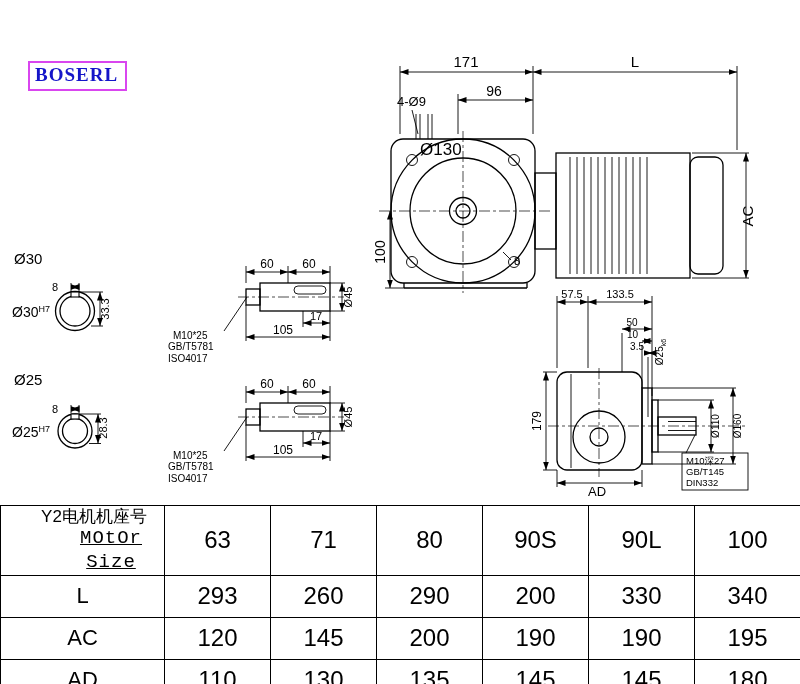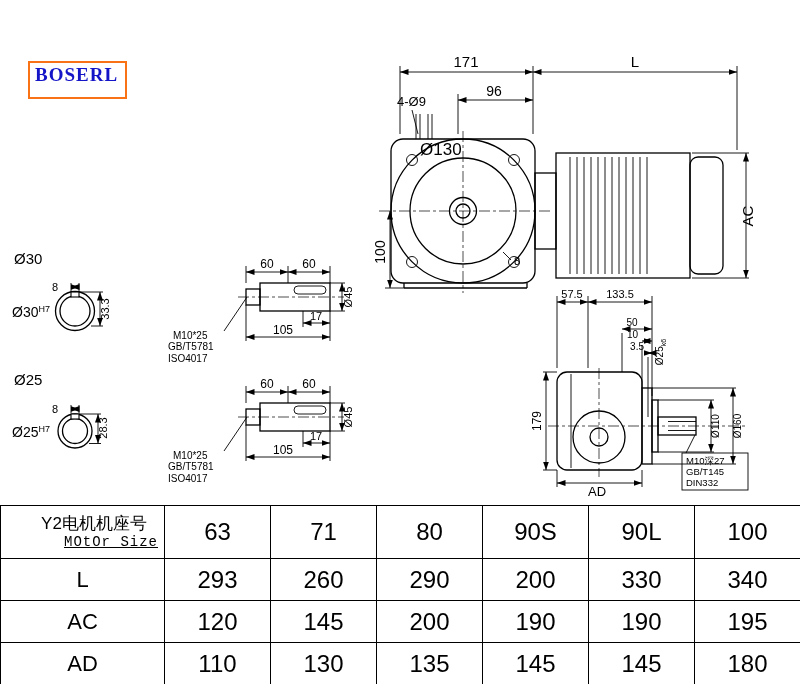--- a/index.html
+++ b/index.html
@@ -1,35 +1,35 @@
 <!DOCTYPE html>
 <html><head>
 <meta charset="utf-8">
 <style>
   * { margin:0; padding:0; box-sizing:border-box; }
   html,body { width:800px; height:684px; }
   body { background:#fff; font-family:"Liberation Sans",sans-serif; position:relative; overflow:hidden; }
   .sheet { position:absolute; inset:0; background:#fff; }
   .title { position:absolute; left:30px; top:12px; font-size:27px; font-weight:bold; color:#000; letter-spacing:1px; white-space:nowrap; }
-  .brand { position:absolute; left:28px; top:61px; border:2px solid #f97316; color:#1515c8;
-           font-family:"Liberation Serif",serif; font-weight:bold; font-size:19px; padding:1px 7px 11px 5px; letter-spacing:1px; }
+  .brand { position:absolute; left:28px; top:61px; border:2px solid #d946ef; color:#1515c8;
+           font-family:"Liberation Serif",serif; font-weight:bold; font-size:19px; padding:1px 7px 3px 5px; letter-spacing:1px; }
   svg.draw { position:absolute; left:0; top:0; }
   svg .ln { stroke:#000; stroke-width:1.3; fill:none; }
   svg .tn { stroke:#000; stroke-width:0.9; fill:none; }
   svg .cl { stroke:#000; stroke-width:0.7; fill:none; stroke-dasharray:11 3 3 3; }
   svg .wf { fill:#fff; stroke:#000; stroke-width:1.1; }
   svg text { font-family:"Liberation Sans",sans-serif; fill:#000; }
   table.dimtable { position:absolute; left:0; top:505px; width:800px; height:179px;
                    border-collapse:collapse; table-layout:fixed; background:#fff; }
   .dimtable td { border:1.6px solid #000; text-align:center; vertical-align:middle;
                  font-size:24px; color:#000; padding:0; }
   .dimtable tr.hdr { height:53px; }
   .dimtable tr.r { height:42px; }
   .dimtable td.hlbl { font-size:17px; line-height:1.25;padding-left:23px; }
-  .dimtable td.hlbl .l2 { font-size:14px; text-decoration:underline; font-family:"Liberation Mono",monospace; letter-spacing:1px;margin-left:34px; }
+  .dimtable td.hlbl .l2 { font-size:19px; text-decoration:underline; font-family:"Liberation Mono",monospace; letter-spacing:1px;margin-left:34px; }
   .dimtable td.rlbl { font-size:22px; }
 </style>
 </head>
 <body>
 
 <div class="sheet">
 
   <div class="brand">BOSERL</div>
 
   <svg class="draw" width="800" height="505" viewBox="0 0 800 505">

